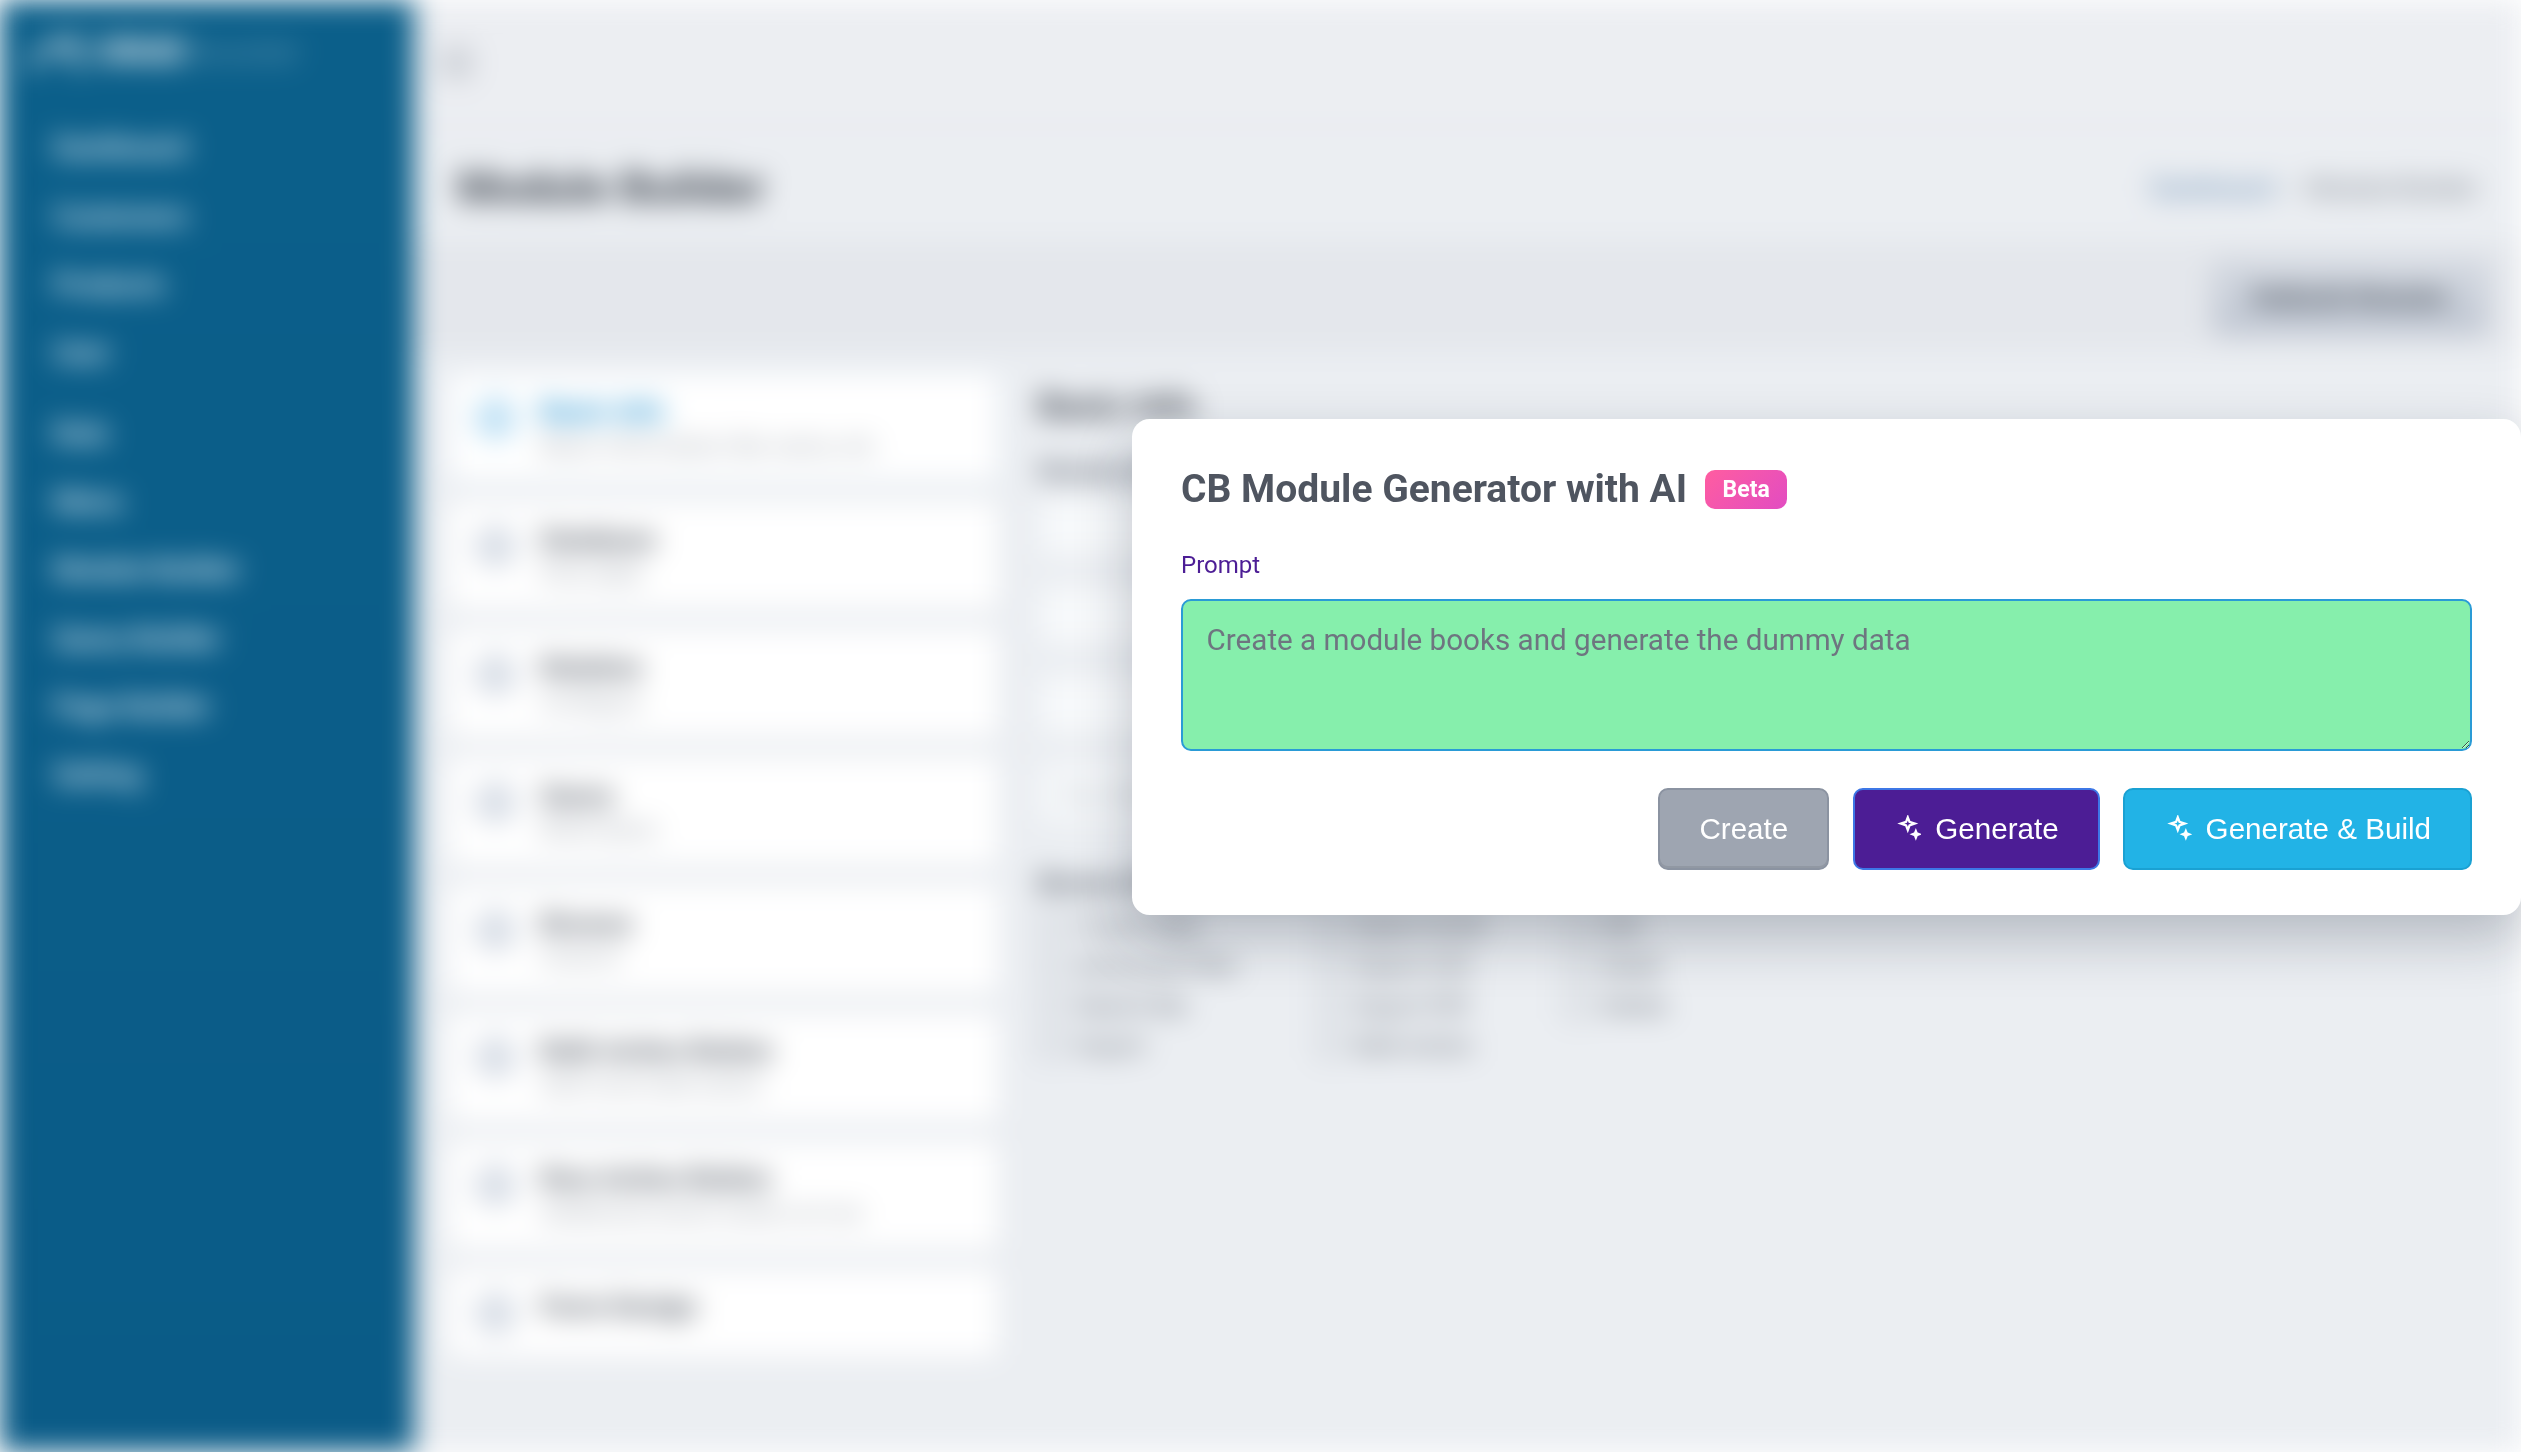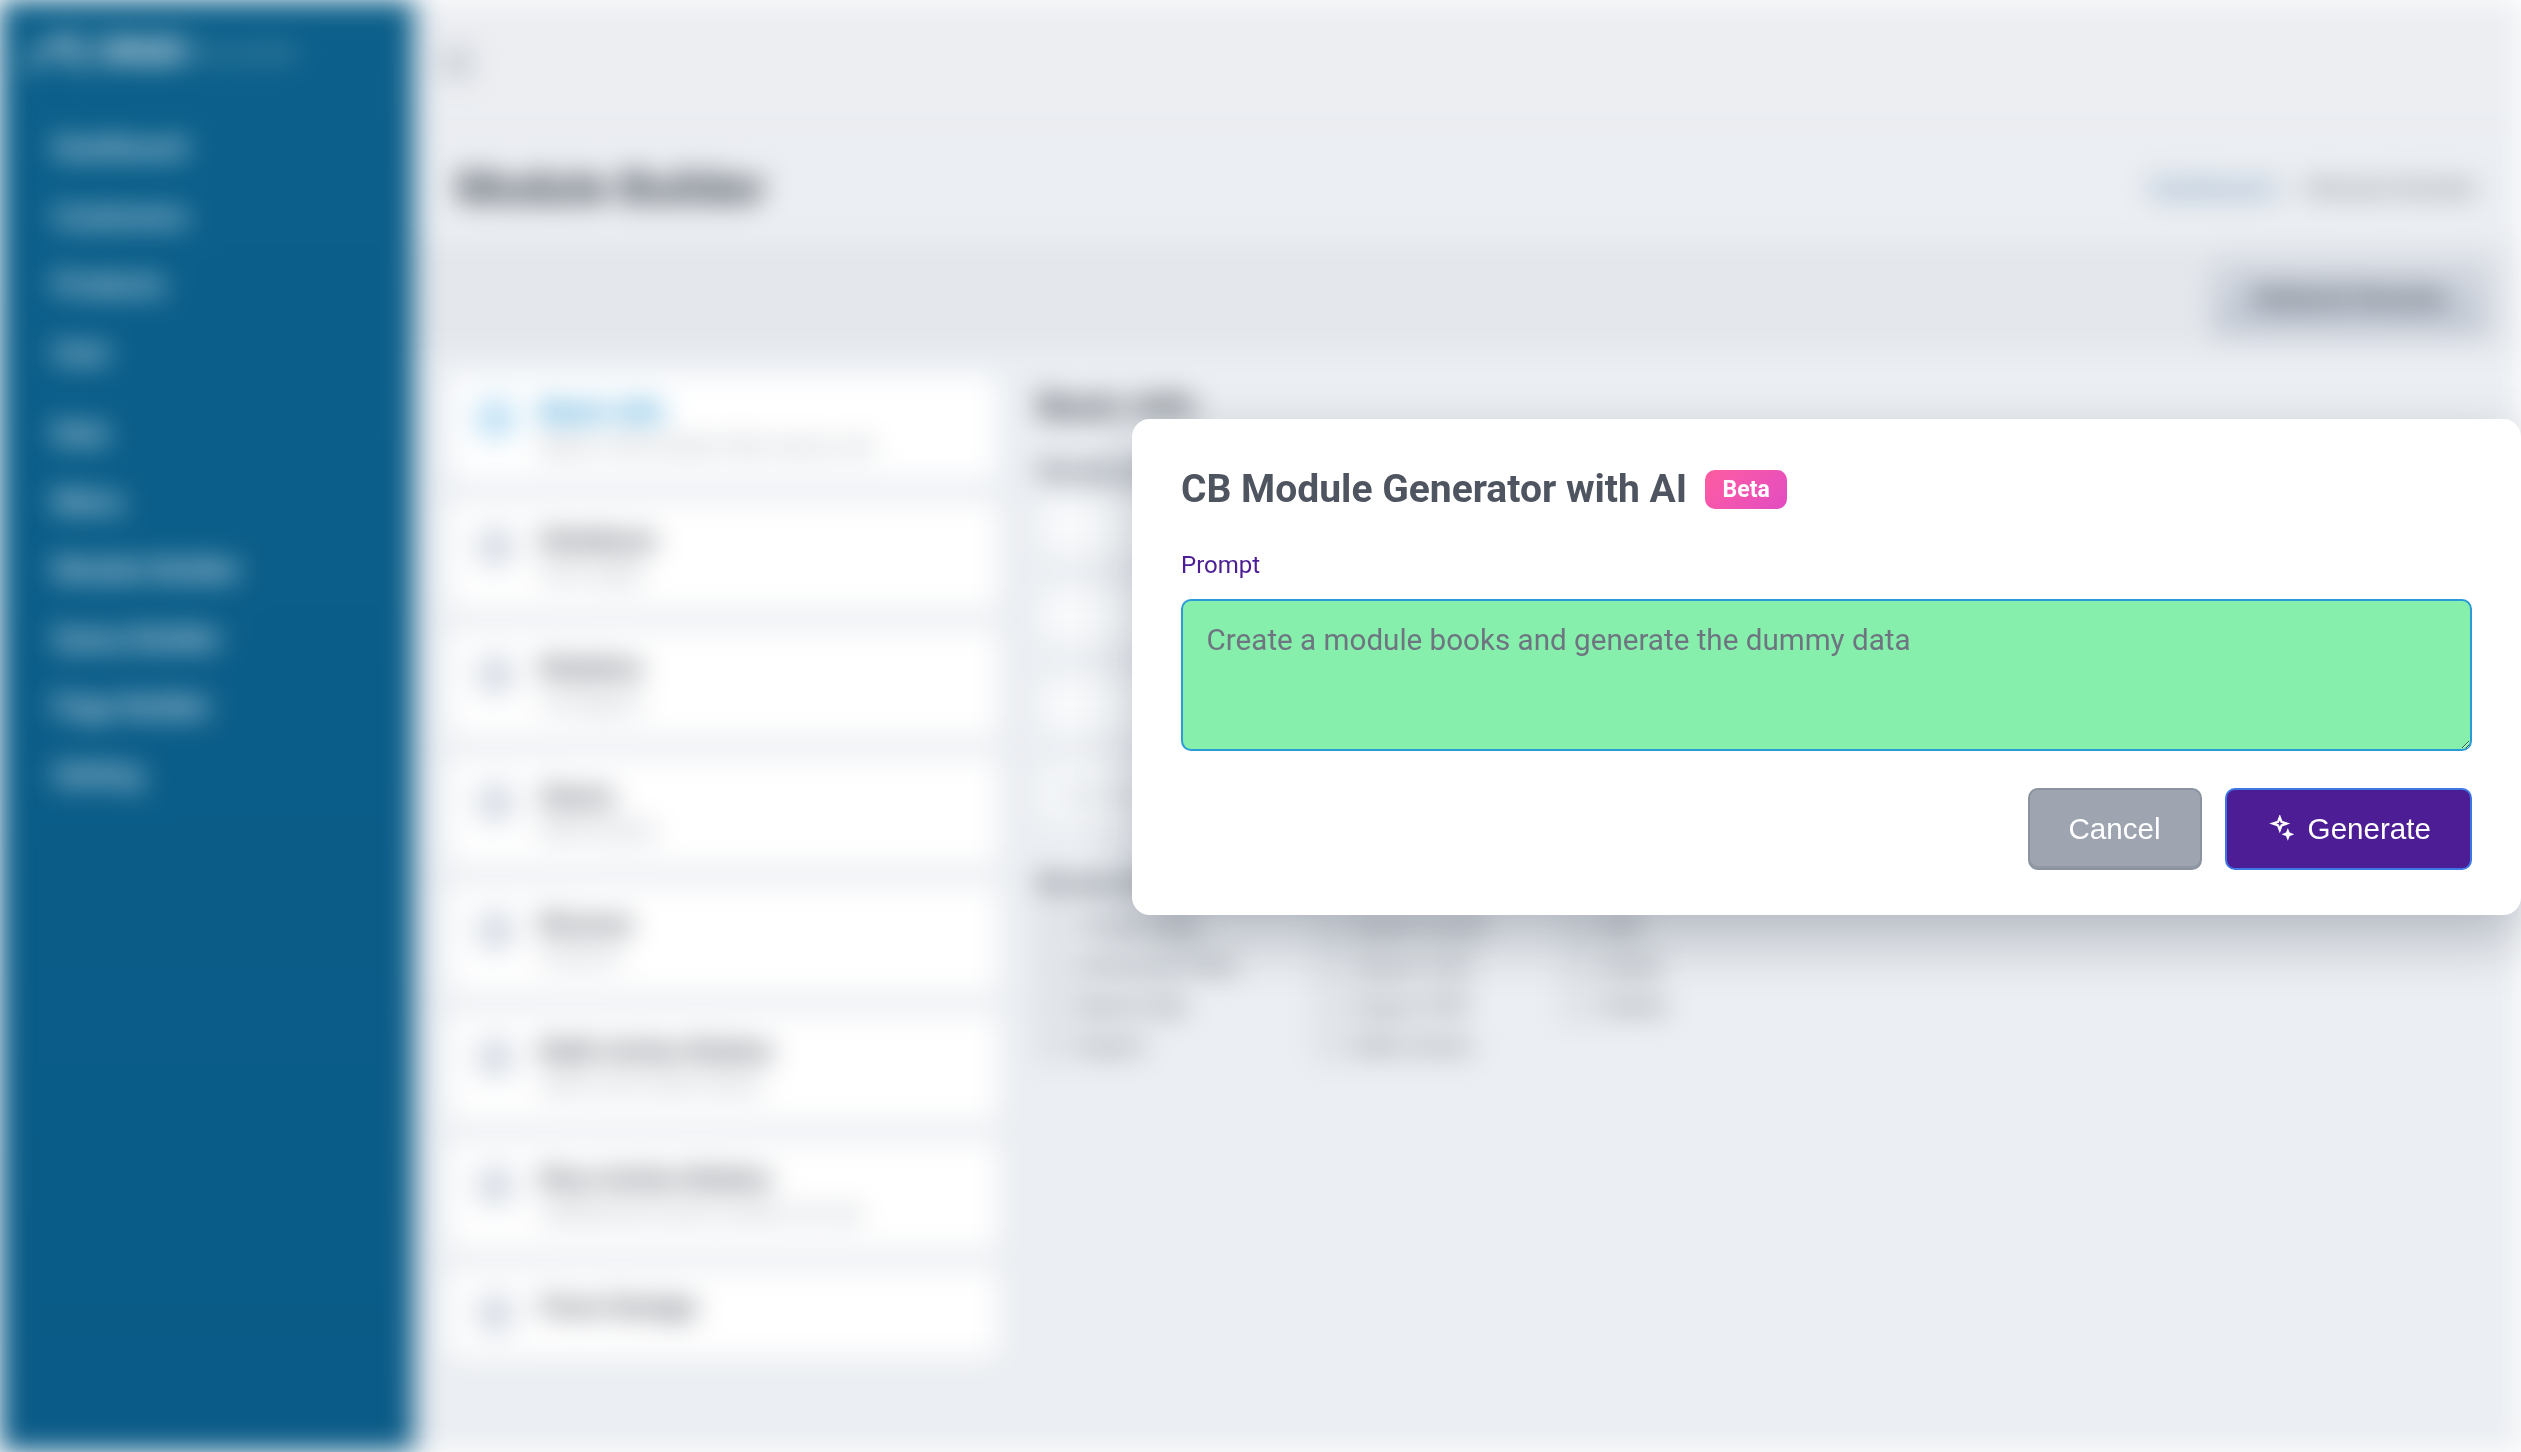--- a/index.html
+++ b/index.html
@@ -347,25 +347,32 @@
       <span class="modal-title">CB Module Generator with AI</span>
       <span class="badge-beta">Beta</span>
     </div>
 
     <div class="modal-label">Prompt</div>
 
     <textarea style="">Create a module books and generate the dummy data</textarea>
 
     <div class="modal-actions">
       <button class="btn btn-cancel">
-        <span>Cancel</span>
+        <span>Create</span>
       </button>
       <button class="btn btn-primary">
         <svg viewBox="0 0 24 24" fill="none" stroke="#fff" stroke-width="2">
           <path d="M12 2l1.5 4L18 7.5 13.5 9 12 13l-1.5-4L6 7.5 10.5 6z"></path>
             <path d="M19 14l.8 2 2 .8-2 .8-.8 2-.8-2-2-.8 2-.8z"></path>
         </svg>
         <span>Generate</span>
       </button>
+      <button class="btn btn-info">
+        <svg viewBox="0 0 24 24" fill="none" stroke="#fff" stroke-width="2">
+          <path d="M12 2l1.5 4L18 7.5 13.5 9 12 13l-1.5-4L6 7.5 10.5 6z"></path>
+            <path d="M19 14l.8 2 2 .8-2 .8-.8 2-.8-2-2-.8 2-.8z"></path>
+        </svg>
+        <span>Generate &amp; Build</span>
+      </button>
     </div>
   </div>
 </div>
 
 
 </body></html>

